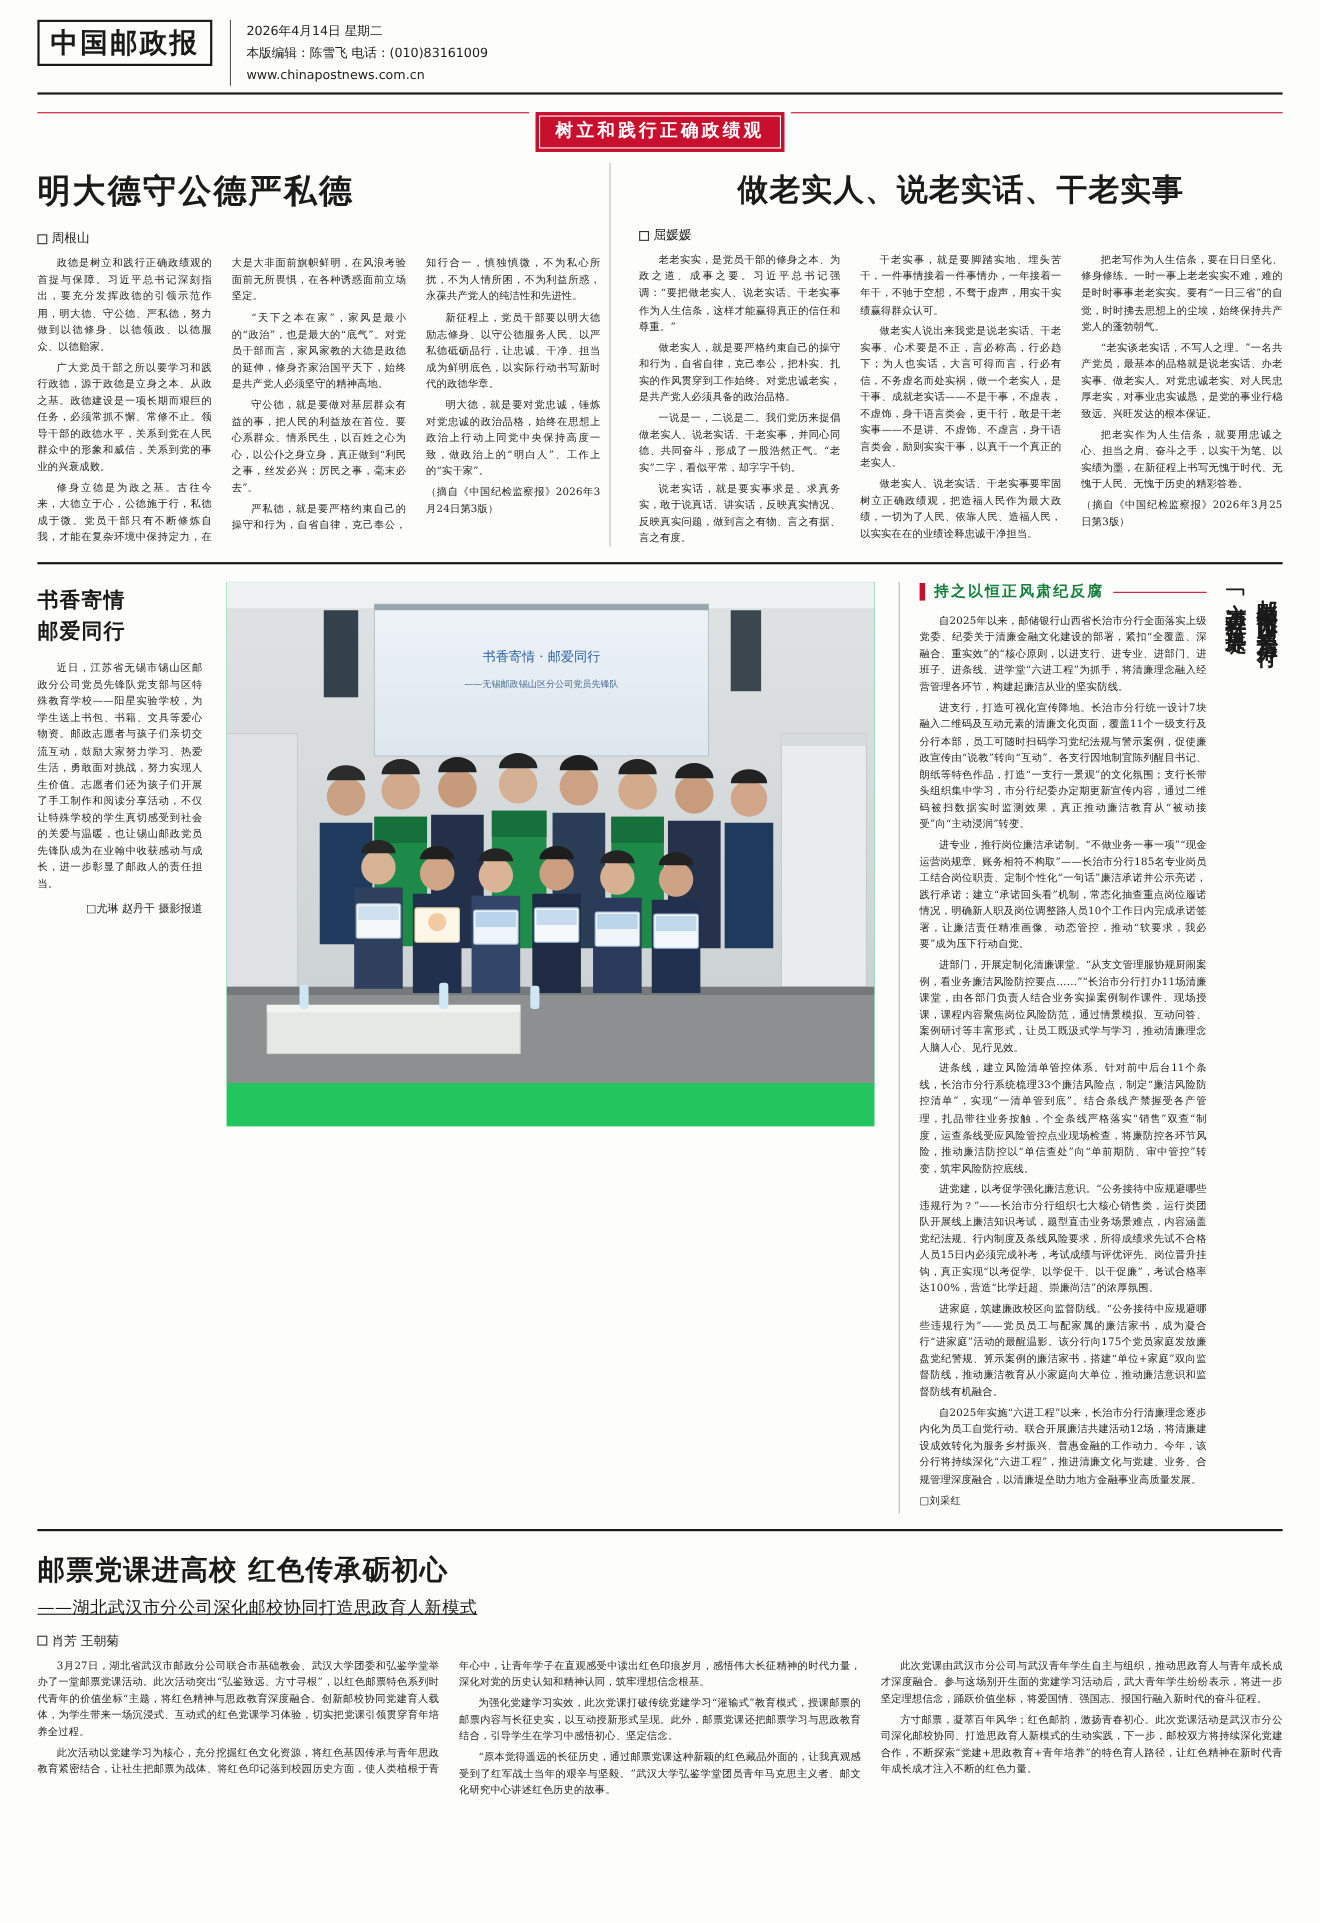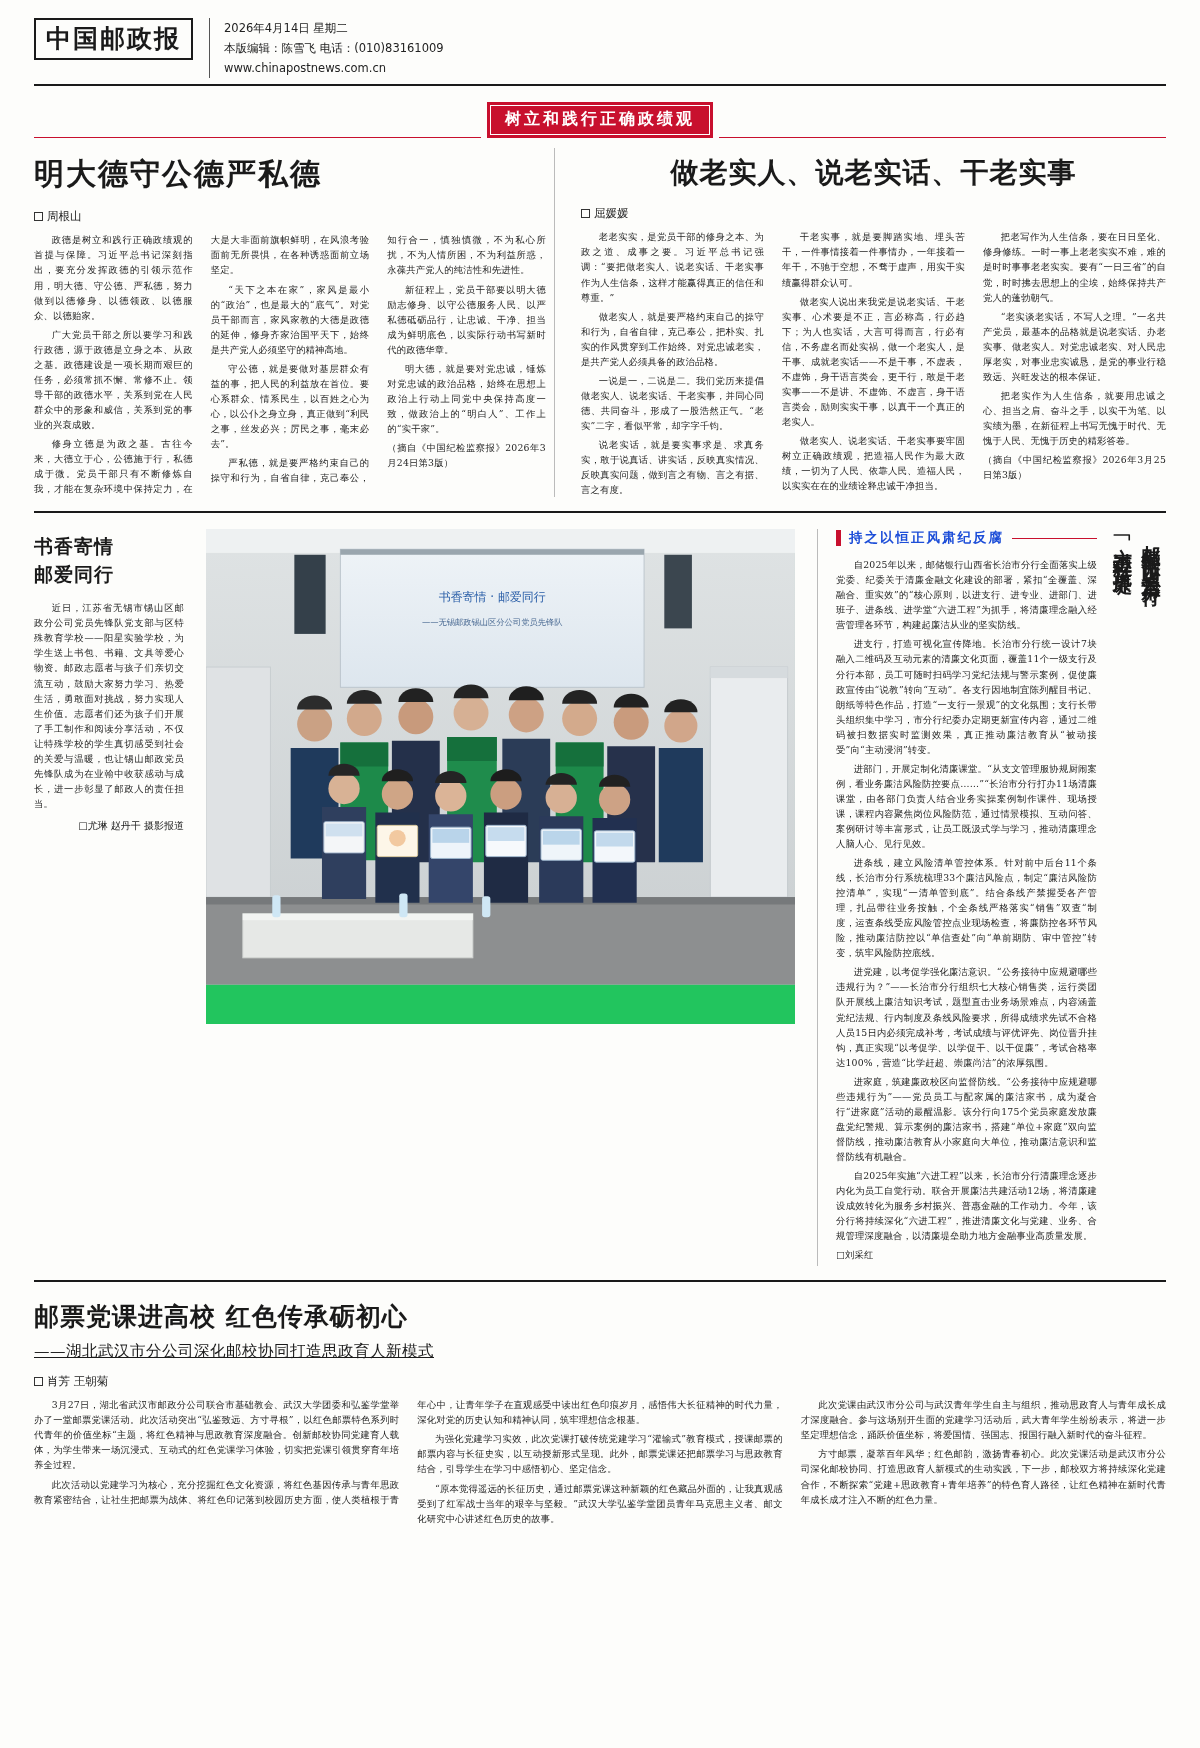--- a/index.html
+++ b/index.html
@@ -26,21 +26,21 @@
   .mast-spacer { flex:1; }
   .mast-right { display:flex; align-items:center; gap:14px; padding-top:4px; }
   .section-title { font-family:"DejaVu Serif", serif; font-weight:bold; font-size:34px; letter-spacing:10px; color:#1a1a1a; }
   .page-num-circle {
     width:42px; height:42px; border:2px solid #c8102e; border-radius:50%;
     color:#c8102e; font-size:26px; font-weight:bold; display:flex; align-items:center; justify-content:center;
     font-family:"DejaVu Serif", serif;
   }
 
   
-  .banner-wrap { display:flex; align-items:flex-end; margin:16px 0 10px 0; }
+  .banner-wrap { display:flex; align-items:flex-start; margin:16px 0 10px 0; }
   .banner-line { flex:1; height:0; border-top:1px solid #c8102e; }
   .banner-box {
     background:#c8102e; color:#fff; font-family:"DejaVu Serif", serif; font-weight:bold;
     font-size:16px; letter-spacing:3px; padding:5px 16px 6px 16px; margin:0 6px;
     border:2px solid #c8102e; outline:1px solid #fff; outline-offset:-4px;
   }
 
   
   .top-zone { display:flex; gap:8px; border-bottom:2px solid #1a1a1a; padding-bottom:14px; }
   .art-left { width:512px; }
@@ -67,21 +67,21 @@
 
   h2.head-c { font-family:"DejaVu Serif", serif; font-weight:bold; font-size:19px; line-height:1.45; margin:4px 0 12px 0; letter-spacing:1px; }
   .caption { font-size:10px; text-align:right; margin-top:8px; font-family:"DejaVu Sans", sans-serif; }
 
   .photo-frame { width:100%; background:#22c55e; position:relative; overflow:hidden; }
   .photo-inner { position:absolute; inset:0; }
 
   
   .red-strip { display:flex; align-items:center; gap:8px; margin-bottom:10px; }
   .red-strip .dot { width:5px; height:16px; background:#c8102e; }
-  .red-strip .txt { color:#1d4ed8; font-weight:bold; font-size:13.5px; letter-spacing:2px; font-family:"DejaVu Serif", serif; }
+  .red-strip .txt { color:#15803d; font-weight:bold; font-size:13.5px; letter-spacing:2px; font-family:"DejaVu Serif", serif; }
   .red-strip .ln { flex:1; border-top:1px solid #c8102e; }
 
   .vtitle {
     writing-mode:vertical-rl; text-orientation:upright;
     font-family:"DejaVu Serif", serif; font-weight:bold; font-size:19px; letter-spacing:4px;
     line-height:1.5; margin-left:12px; height:640px;
   }
 
   
   .bot-zone { padding-top:16px; border-top:2px solid #1a1a1a; margin-top:14px; display:flex; gap:24px; }
@@ -302,20 +302,21 @@
     <div class="mid-right">
       <div style="flex:1">
         <div class="red-strip">
           <span class="dot"></span>
           <span class="txt">持之以恒正风肃纪反腐</span>
           <span class="ln"></span>
         </div>
         <div class="body-txt">
           <p>自2025年以来，邮储银行山西省长治市分行全面落实上级党委、纪委关于清廉金融文化建设的部署，紧扣“全覆盖、深融合、重实效”的“核心原则，以进支行、进专业、进部门、进班子、进条线、进学堂“六进工程”为抓手，将清廉理念融入经营管理各环节，构建起廉洁从业的坚实防线。</p>
           <p>进支行，打造可视化宣传降地。长治市分行统一设计7块融入二维码及互动元素的清廉文化页面，覆盖11个一级支行及分行本部，员工可随时扫码学习党纪法规与警示案例，促使廉政宣传由“说教”转向“互动”。各支行因地制宜陈列醒目书记、朗纸等特色作品，打造“一支行一景观”的文化氛围；支行长带头组织集中学习，市分行纪委办定期更新宣传内容，通过二维码被扫数据实时监测效果，真正推动廉洁教育从“被动接受”向“主动浸润”转变。</p>
+          <p>进专业，推行岗位廉洁承诺制。“不做业务一事一项”“现金运营岗规章、账务相符不构取”——长治市分行185名专业岗员工结合岗位职责、定制个性化“一句话”廉洁承诺并公示亮诺，践行承诺；建立“承诺回头看”机制，常态化抽查重点岗位履诺情况，明确新人职及岗位调整路人员10个工作日内完成承诺签署，让廉洁责任精准画像、动态管控，推动“软要求，我必要”成为压下行动自觉。</p>
           <p>进部门，开展定制化清廉课堂。“从支文管理服协规厨闹案例，看业务廉洁风险防控要点……”“长治市分行打办11场清廉课堂，由各部门负责人结合业务实操案例制作课件、现场授课，课程内容聚焦岗位风险防范，通过情景模拟、互动问答、案例研讨等丰富形式，让员工既汲式学与学习，推动清廉理念人脑人心、见行见效。</p>
           <p>进条线，建立风险清单管控体系。针对前中后台11个条线，长治市分行系统梳理33个廉洁风险点，制定“廉洁风险防控清单”，实现“一清单管到底”。结合条线产禁握受各产管理，扎品带往业务按触，个全条线严格落实“销售”双查“制度，运查条线受应风险管控点业现场检查，将廉防控各环节风险，推动廉洁防控以“单信查处”向“单前期防、审中管控”转变，筑牢风险防控底线。</p>
           <p>进党建，以考促学强化廉洁意识。“公务接待中应规避哪些违规行为？”——长治市分行组织七大核心销售类，运行类团队开展线上廉洁知识考试，题型直击业务场景难点，内容涵盖党纪法规、行内制度及条线风险要求，所得成绩求先试不合格人员15日内必须完成补考，考试成绩与评优评先、岗位晋升挂钩，真正实现“以考促学、以学促干、以干促廉”，考试合格率达100%，营造“比学赶超、崇廉尚洁”的浓厚氛围。</p>
           <p>进家庭，筑建廉政校区向监督防线。“公务接待中应规避哪些违规行为”——党员员工与配家属的廉洁家书，成为凝合行“进家庭”活动的最醒温影。该分行向175个党员家庭发放廉盘党纪警规、算示案例的廉洁家书，搭建“单位+家庭”双向监督防线，推动廉洁教育从小家庭向大单位，推动廉洁意识和监督防线有机融合。</p>
           <p>自2025年实施“六进工程”以来，长治市分行清廉理念逐步内化为员工自觉行动。联合开展廉洁共建活动12场，将清廉建设成效转化为服务乡村振兴、普惠金融的工作动力。今年，该分行将持续深化“六进工程”，推进清廉文化与党建、业务、合规管理深度融合，以清廉堤垒助力地方金融事业高质量发展。</p>
           <p class="src noind">□刘采红</p>
         </div>
       </div>
       <div class="vtitle">
         <span>邮储银行山西省长治市分行</span><br>

